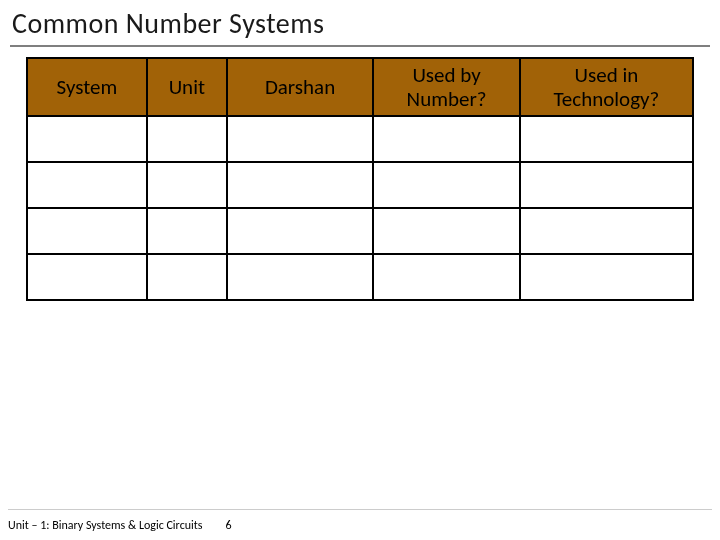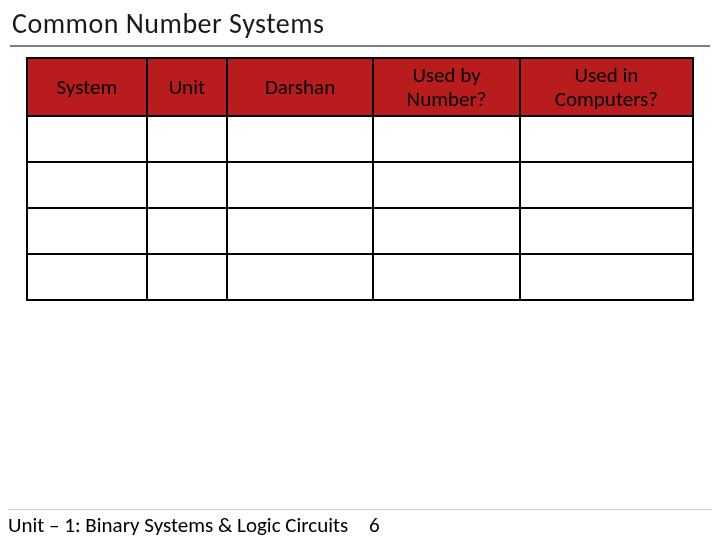--- a/index.html
+++ b/index.html
@@ -34,40 +34,40 @@
   th, td {
     border: 2px solid #000;
     text-align: center;
     vertical-align: middle;
     font-size: 21px;
     color: #000;
     font-weight: 400;
     padding: 4px 4px;
   }
   thead th {
-    background: #b91c1c;
+    background: #a16207;
     height: 58px;
     line-height: 1.15;
   }
   tbody td {
     height: 46px;
     background: #fff;
   }
   col.c1 { width: 18%; }
   col.c2 { width: 12%; }
   col.c3 { width: 22%; }
   col.c4 { width: 22%; }
   col.c5 { width: 26%; }
   .footer {
     position: absolute;
     left: 0; right: 0; bottom: 0;
     height: 30px;
     display: flex;
     align-items: center;
-    font-size: 21px;
+    font-size: 12px;
     color: #000;
   }
   .footer .unit {
     padding-left: 8px;
     flex: 0 0 auto;
   }
   .footer .pagenum {
     flex: 0 0 auto;
     width: 52px;
     text-align: center;
@@ -98,21 +98,21 @@
         <col class="c3">
         <col class="c4">
         <col class="c5">
     </colgroup>
     <thead>
       <tr>
         <th>System</th>
         <th>Unit</th>
         <th>Darshan</th>
         <th>Used by Number?</th>
-        <th>Used in Computers?</th>
+        <th>Used in Technology?</th>
       </tr>
     </thead>
     <tbody>
       <tr>
         <td></td>
         <td></td>
         <td></td>
         <td></td>
         <td></td>
       </tr>

